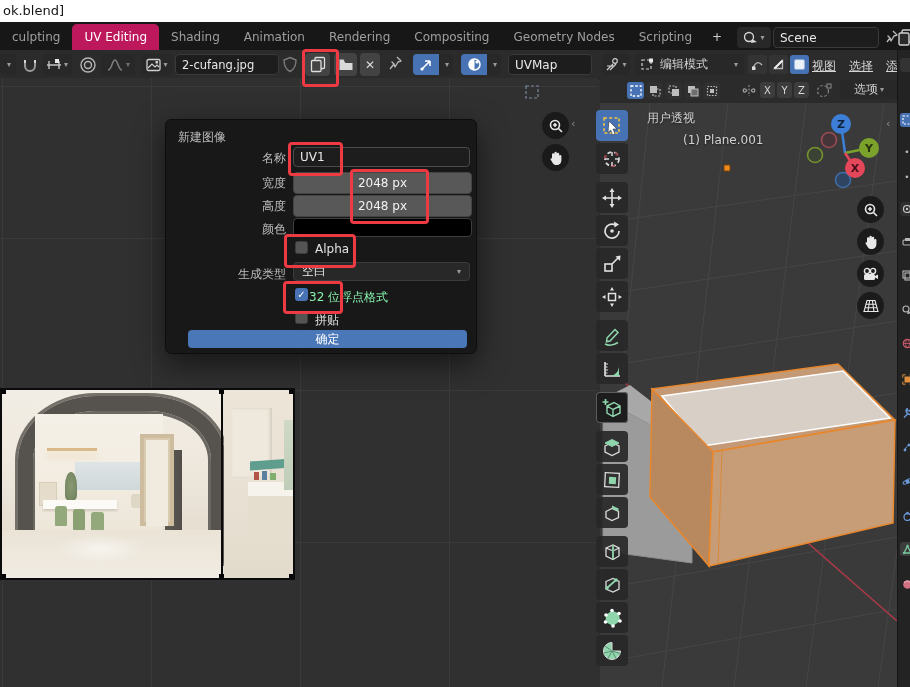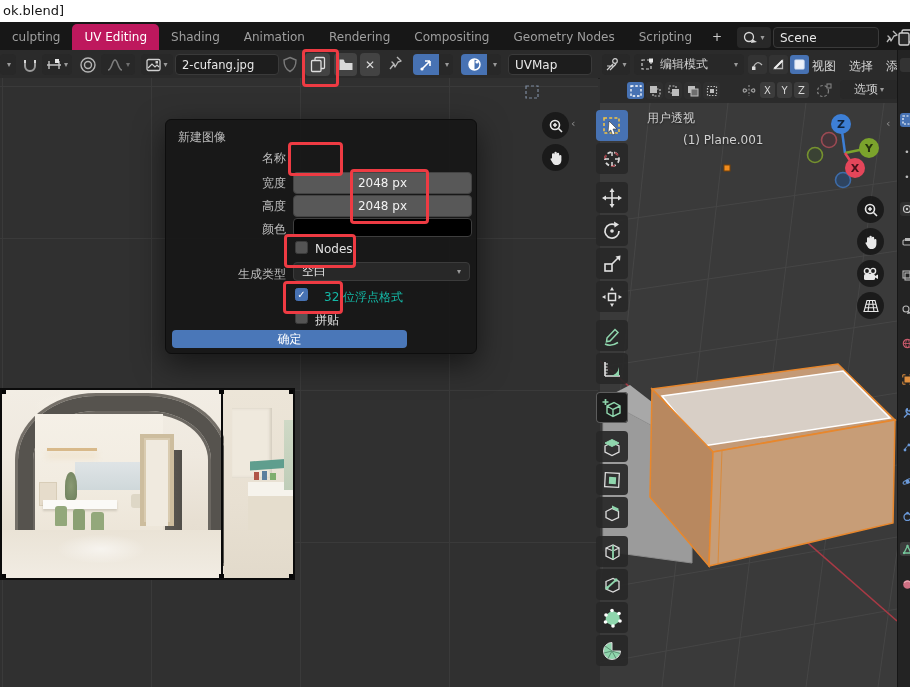--- a/index.html
+++ b/index.html
@@ -57,21 +57,21 @@
   .tbtn.pressed{background:#1d1d1d;box-shadow:inset 0 0 0 1px #5c5c5c;}
   .gap{height:4px;}
   .vptext{color:#d2d2d2;text-shadow:0 1px 2px rgba(0,0,0,.5);}
   .props{left:897px;top:50px;width:13px;height:637px;background:#232323;overflow:hidden;border-left:1px solid #161616;}
   .pic{position:absolute;left:2px;width:14px;height:14px;border-radius:3px;
        display:flex;align-items:center;justify-content:center;font-size:9px;}
   .selmode{width:19px;height:19px;border-radius:3px;background:#333;display:flex;align-items:center;justify-content:center;}
   .boxmode{width:17px;height:17px;border-radius:3px;background:#2f2f2f;display:flex;align-items:center;justify-content:center;}
   .xyz{width:15px;height:16px;border-radius:3px;background:#3c3c3c;color:#d8d8d8;font-size:10px;
        display:flex;align-items:center;justify-content:center;}
-  .menu{color:#d6d6d6;}
+  .menu{color:#d6d6d6;text-decoration:underline;}
   svg{display:block;}
 </style>
 </head>
 <body>
 
 <div id="app">
 
   <div class="abs titlebar">ok.blend]</div>
 
   <div class="abs tabbar">
@@ -316,42 +316,45 @@
   <div class="abs navbtn" style="left:542px;top:144px;">
     <svg width="15" height="16" viewBox="0 0 15 16">
         <path d="M4 8 V4.5 a1.2 1.2 0 0 1 2.4 0 V3 a1.2 1.2 0 0 1 2.4 0 V4 a1.2 1.2 0 0 1 2.4 0 V6 a1.1 1.1 0 0 1 2.2 0 V10 c0 3-2 5-4.7 5 c-2.2 0-3.3-.8-4.3-2.6 L2.6 9.6 c-.5-1 .8-1.9 1.4-.9 Z" fill="#e8e8e8"></path>
       </svg>
   </div>
 
   <div class="abs dialog">
     <div class="dlg-title">新建图像</div>
   </div>
   <div class="abs lab" style="left:166px;top:150px;width:120px;">名称</div>
+  <div class="abs fld" style="left:293px;top:147px;width:177px;height:20px;border-color:#4a4a4a;">
+    <span>UV1</span>
+  </div>
   <div class="abs lab" style="left:166px;top:175px;width:120px;">宽度</div>
   <div class="abs slider" style="left:293px;top:172px;width:177px;height:20px;">
     <span>2048 px</span>
   </div>
   <div class="abs lab" style="left:166px;top:198px;width:120px;">高度</div>
   <div class="abs slider" style="left:293px;top:195px;width:177px;height:20px;">
     <span>2048 px</span>
   </div>
   <div class="abs lab" style="left:166px;top:221px;width:120px;">颜色</div>
   <div class="abs" style="left:293px;top:218px;width:177px;height:17px;background:#000;border:1px solid #3e3e3e;border-radius:4px;"></div>
   <div class="abs cbox" style="left:295px;top:241px;"></div>
-  <div class="abs" style="left:315px;top:242px;color:#e2e2e2;">Nodes</div>
+  <div class="abs" style="left:315px;top:242px;color:#e2e2e2;">Alpha</div>
   <div class="abs lab" style="left:166px;top:266px;width:120px;">生成类型</div>
   <div class="abs w" style="left:293px;top:262px;width:177px;height:19px;justify-content:flex-start;padding:0 8px;box-sizing:border-box;border:1px solid #3b3b3b;">
     <span style="color:#e8e8e8;">空白</span>
     <span class="chev" style="margin-left:auto;">▾</span>
   </div>
   <div class="abs cbox checked" style="left:295px;top:288px;"></div>
-  <div class="abs" style="left:324px;top:289px;color:#14b8a6;">32 位浮点格式</div>
+  <div class="abs" style="left:309px;top:289px;color:#86efac;">32 位浮点格式</div>
   <div class="abs cbox" style="left:295px;top:311px;"></div>
   <div class="abs" style="left:315px;top:312px;color:#e2e2e2;">拼贴</div>
-  <div class="abs okbtn" style="left:172px;top:330px;width:235px;height:18px;">确定</div>
+  <div class="abs okbtn" style="left:188px;top:330px;width:279px;height:18px;">确定</div>
 
   <div class="abs photo">
 
     <div class="abs" style="left:0;top:0;width:220px;height:188px;background:linear-gradient(#f2ede4 0%,#efe9df 35%,#e7dfd2 70%,#e3dbce 100%);"></div>
 
     <div class="abs" style="left:30px;top:0px;width:160px;height:30px;background:radial-gradient(ellipse at center,#f8f4ec,transparent 70%);"></div>
 
     <div class="abs" style="left:16px;top:6px;width:178px;height:152px;border:15px solid #56534e;border-bottom:none;border-radius:78px 78px 0 0/64px 64px 0 0;box-shadow:inset 0 0 0 3px #6b6761, 0 0 0 3px #746f68;"></div>
 
     <div class="abs" style="left:163px;top:60px;width:17px;height:100px;background:linear-gradient(90deg,#5d5a54,#514e49);"></div>

